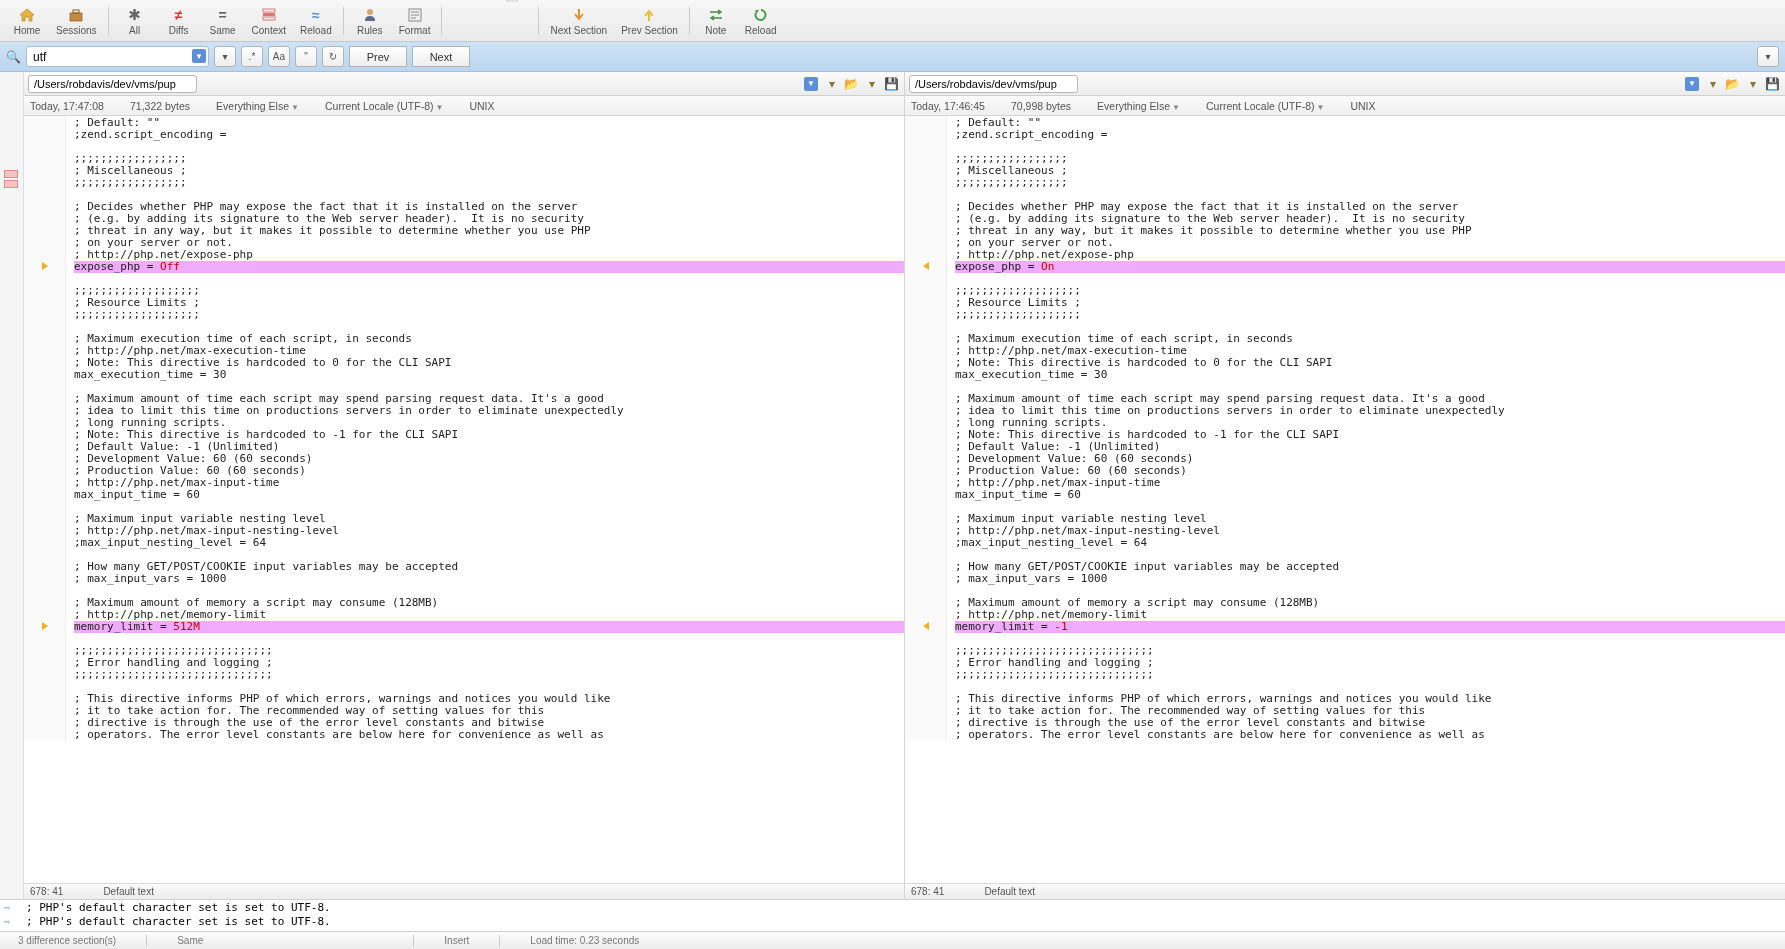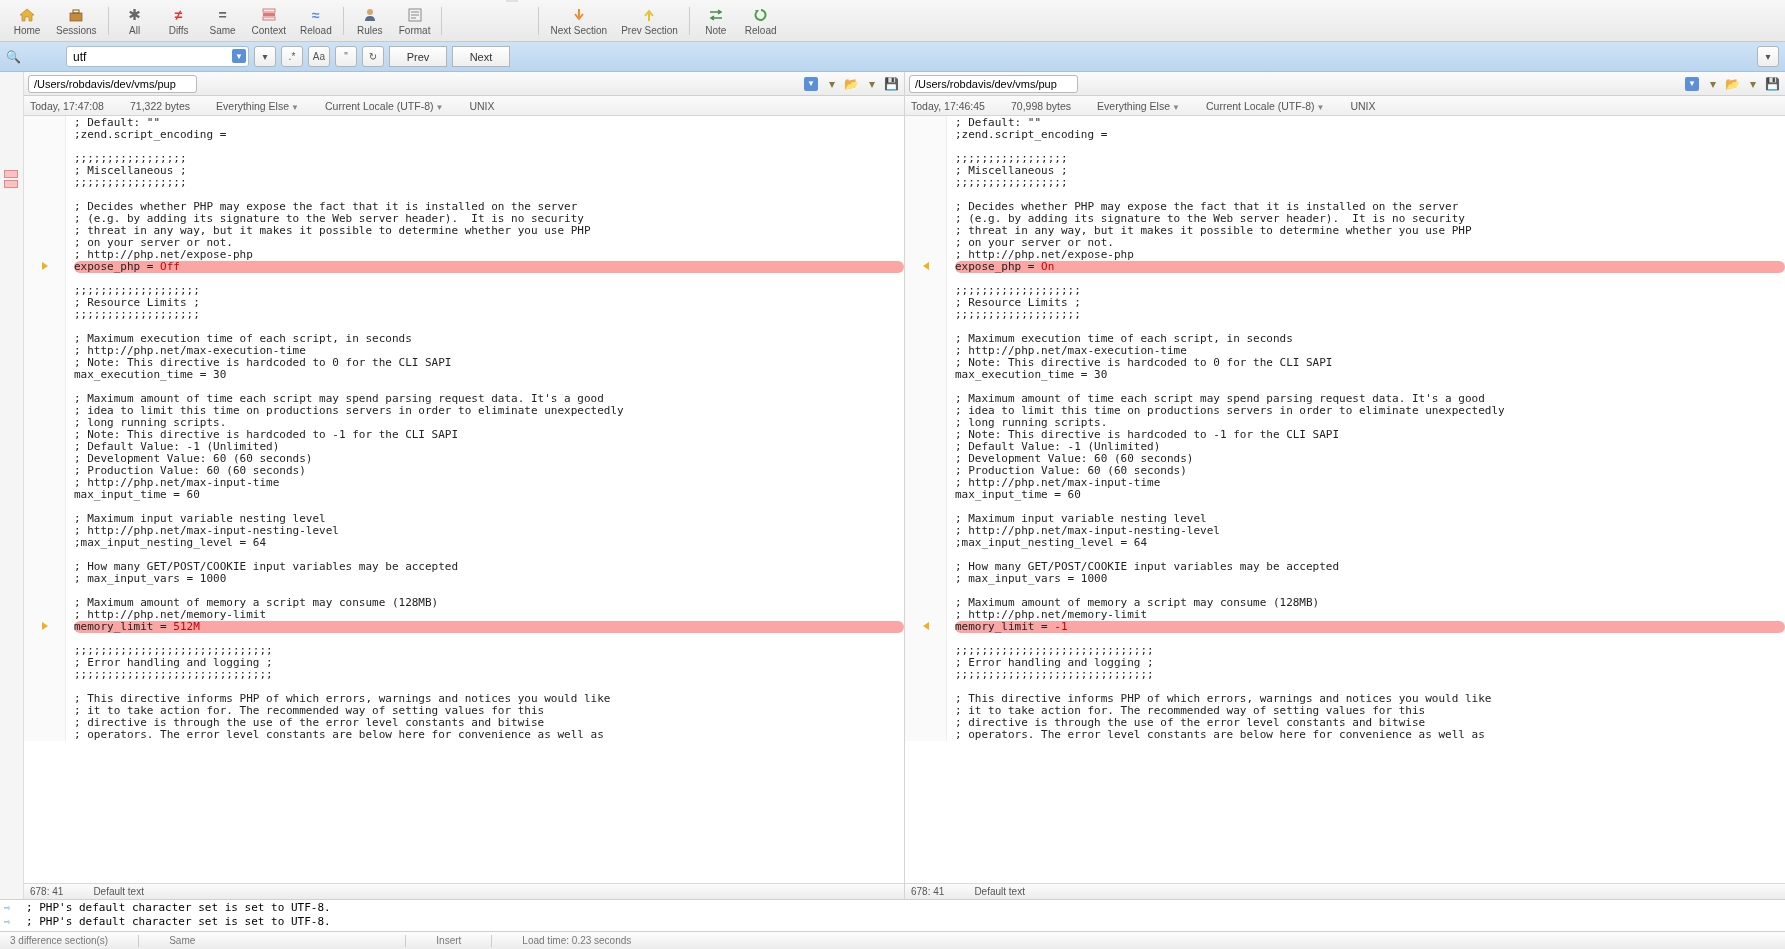--- a/index.html
+++ b/index.html
@@ -11,21 +11,21 @@
 .tool-btn .ico { height: 18px; display: flex; align-items: center; justify-content: center; font-size: 14px; }
 .tool-btn .lbl { font-size: 10px; color: #555; margin-top: 1px; }
 .tool-btn.dim .lbl { color: #aaa; margin-top: 40px; }
 .tool-btn.dim .ico { opacity: 0.45; }
 .tool-sep { width: 1px; background: #ccc; height: 28px; margin: 0 3px; }
 
 
 .searchbar { background: linear-gradient(#cfe3f6, #bbd6ef); border-bottom: 1px solid #a8bfd4; display: flex; align-items: center; padding: 4px 6px; height: 30px; gap: 5px; }
 .searchbar .mag { color: #666; font-size: 12px; }
 .searchbar input.search { flex: 0 0 458px; height: 21px; border: 1px solid #a8bed4; border-radius: 3px; padding: 0 20px 0 6px; font-size: 12px; background: #fff; }
-.search-wrap { position: relative; margin-left: 40px; }
+.search-wrap { position: relative; }
 .search-wrap .dd { position: absolute; right: 3px; top: 3px; width: 14px; height: 14px; background: #5b8fd7; border-radius: 2px; display:flex; align-items:center; justify-content:center; color:#fff; font-size:8px; }
 .mini-btn { width: 22px; height: 21px; border: 1px solid #b4b4b4; background: linear-gradient(#fff,#eee); border-radius: 3px; display:flex; align-items:center; justify-content:center; font-size:10px; color:#555; cursor:pointer; }
 .nav-btn { width: 58px; height: 21px; border: 1px solid #b4b4b4; background: linear-gradient(#fff,#eee); border-radius: 0; font-size: 11px; color:#333; cursor:pointer; }
 .searchbar .spacer { flex: 1; }
 
 
 .panes { flex: 1; display: flex; overflow: hidden; }
 .left-strip { width: 24px; background: #f5f5f5; border-right: 1px solid #ddd; position: relative; }
 .ov-mark { position:absolute; left:4px; width:14px; height:8px; background:#f6c2c2; border:1px solid #e08a8a; }
 .pane { flex: 1; display: flex; flex-direction: column; border-right: 1px solid #d4d4d4; min-width: 0; }
@@ -39,32 +39,32 @@
 .infobar .dd3 { color:#888; font-size:8px; margin-left:2px; }
 .code-area { flex:1; background:#fff; overflow:auto; position:relative; }
 .code-body { display:flex; }
 .gutter { width: 42px; flex-shrink:0; background:#fafafa; border-right:1px solid #eee; }
 .gut-sym { height:12px; display:flex; align-items:center; justify-content:center; font-size:9px; }
 .gut-sym.diff::before { content:''; width:0; height:0; border-top:4px solid transparent; border-bottom:4px solid transparent; }
 .pane.left .gut-sym.diff::before { border-left:6px solid #f0b020; }
 .pane.right .gut-sym.diff::before { border-right:6px solid #f0b020; }
 .lines { flex:1; font-family: Menlo, Consolas, monospace; font-size: 11px; line-height: 12px; color:#222; white-space: pre; padding-left: 8px; padding-top:1px; }
 .line { height:12px; }
-.line.diff { background: #fca5a5; border-radius: 6px; }
+.line.diff { background: #f0abfc; }
 .line .red { color:#cc0000; }
 
-.coord-bar { background: linear-gradient(#fbfbfb,#ececec); border-top: 1px solid #d9d9d9; height: 16px; display:flex; align-items:center; padding:0 6px; font-size:10px; color:#555; gap: 30px; }
+.coord-bar { background: linear-gradient(#fbfbfb,#ececec); border-top: 1px solid #d9d9d9; height: 16px; display:flex; align-items:center; padding:0 6px; font-size:10px; color:#555; gap: 40px; }
 
 
 .results { background:#fff; border-top:1px solid #d0d0d0; height: 32px; overflow:auto; }
 .result-row { display:flex; align-items:center; height:14px; font-family: Menlo, monospace; font-size: 11px; padding-left: 26px; position:relative; }
 .result-row .ric { position:absolute; left:4px; font-size:10px; }
 
 
-.statusbar { background: linear-gradient(#fdfdfd,#ececec); border-top: 1px solid #cfcfcf; height: 18px; display:flex; align-items:center; padding: 0 10px; font-size: 10px; color:#777; gap: 30px; }
+.statusbar { background: linear-gradient(#fdfdfd,#ececec); border-top: 1px solid #cfcfcf; height: 18px; display:flex; align-items:center; padding: 0 18px; font-size: 10px; color:#777; gap: 30px; }
 .statusbar .sep { width:1px; height:12px; background:#ccc; }
 
 svg { display:block; }
 </style>
 </head>
 <body>
 
 <div class="toolbar">
   <button class="tool-btn">
     <span class="ico">

